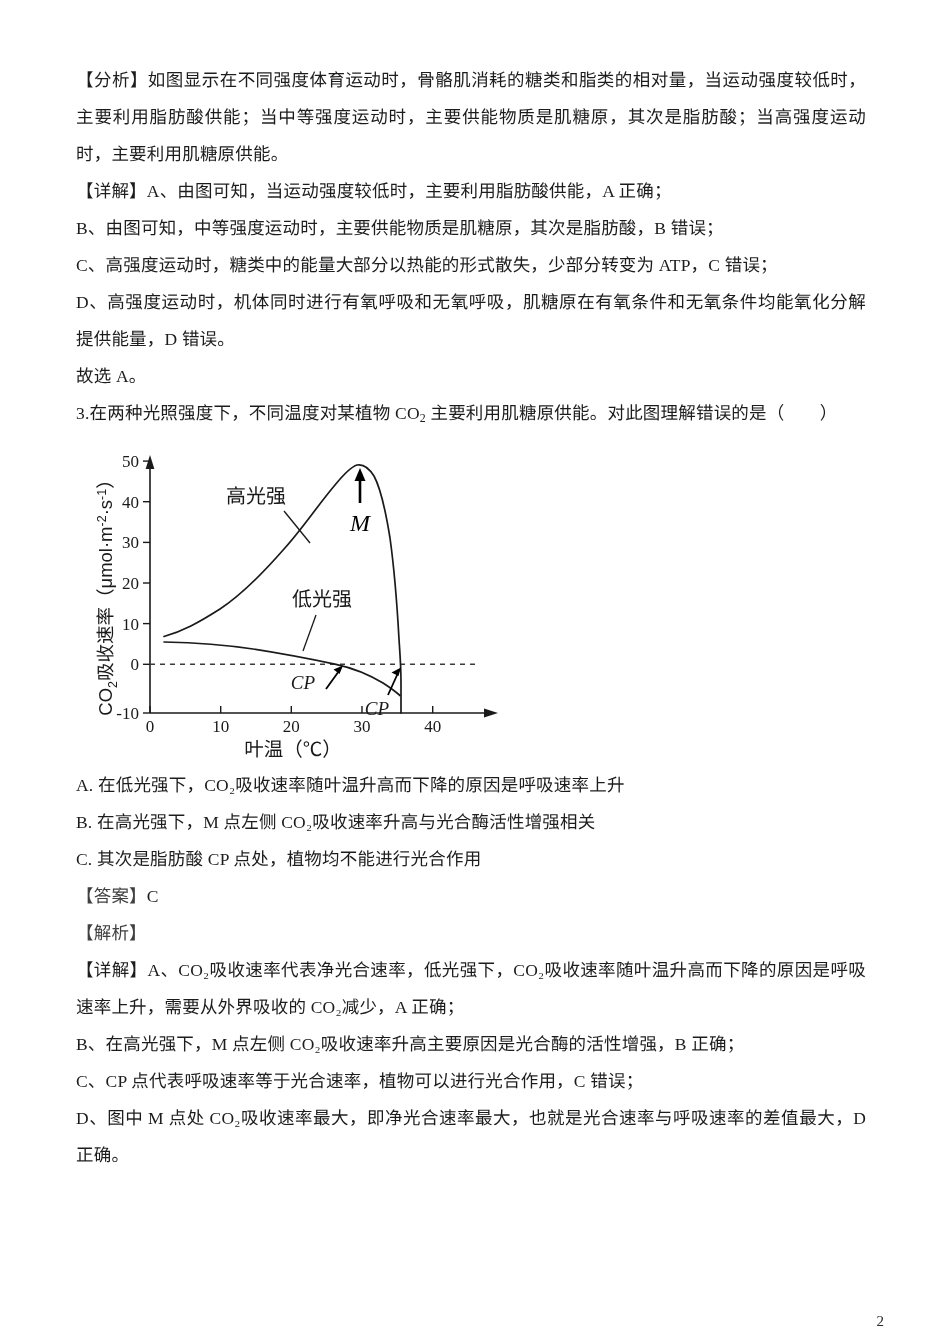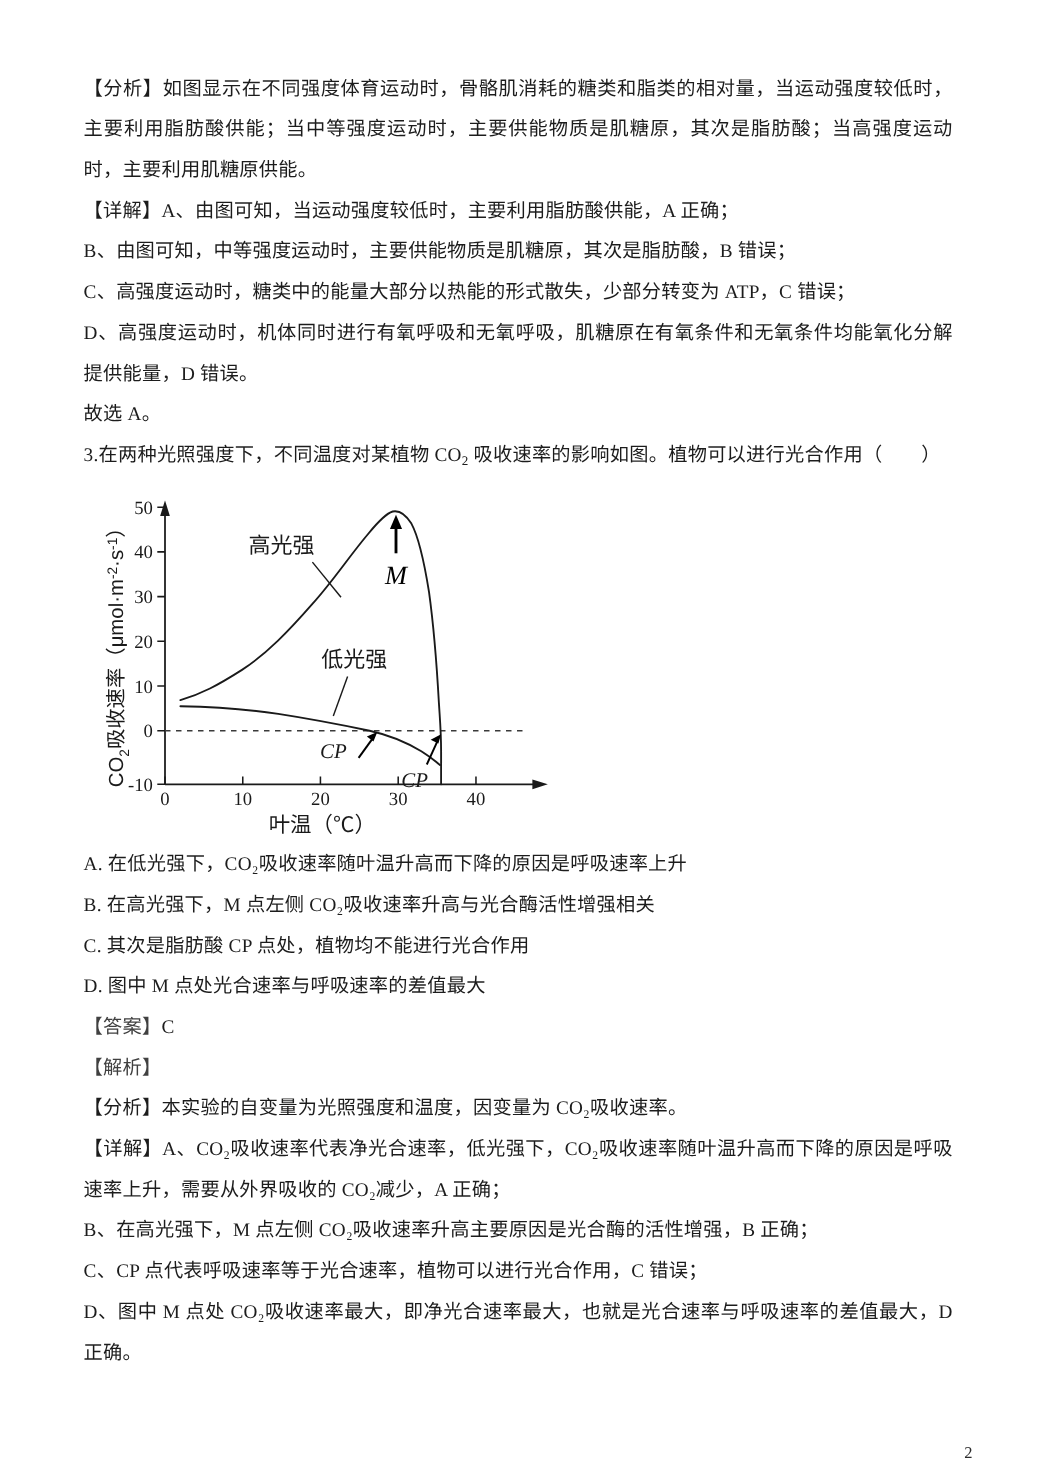--- a/index.html
+++ b/index.html
@@ -63,21 +63,21 @@
 <div class="page">
   <div class="content">
 
     <p class="para">【分析】如图显示在不同强度体育运动时，骨骼肌消耗的糖类和脂类的相对量，当运动强度较低时，主要利用脂肪酸供能；当中等强度运动时，主要供能物质是肌糖原，其次是脂肪酸；当高强度运动时，主要利用肌糖原供能。</p>
     <p class="para">【详解】A、由图可知，当运动强度较低时，主要利用脂肪酸供能，A 正确；</p>
     <p class="para">B、由图可知，中等强度运动时，主要供能物质是肌糖原，其次是脂肪酸，B 错误；</p>
     <p class="para">C、高强度运动时，糖类中的能量大部分以热能的形式散失，少部分转变为 ATP，C 错误；</p>
     <p class="para">D、高强度运动时，机体同时进行有氧呼吸和无氧呼吸，肌糖原在有氧条件和无氧条件均能氧化分解提供能量，D 错误。</p>
     <p class="para">故选 A。</p>
 
-    <p class="para"><span>3.</span><span>在两种光照强度下，不同温度对某植物 CO</span><sub>2</sub><span> 吸收速率的影响如图。植物可以进行光合作用（　　）</span></p>
+    <p class="para"><span>3.</span><span>在两种光照强度下，不同温度对某植物 CO</span><sub>2</sub><span> 主要利用肌糖原供能。对此图理解错误的是（　　）</span></p>
 
     <div class="figure-wrap">
       <svg width="420" height="320" viewBox="0 0 420 320">
 
         <g>
 
           <line x1="62" y1="270" x2="62" y2="24" stroke="#1a1a1a" stroke-width="1.6"></line>
           <polygon points="62,12 57.6,26 66.4,26" fill="#1a1a1a"></polygon>
 
           <line x1="62" y1="270" x2="398" y2="270" stroke="#1a1a1a" stroke-width="1.6"></line>
@@ -169,27 +169,25 @@
           </text>
         </g>
 
         <text x="205" y="313" font-family="Liberation Sans, sans-serif" font-size="19.5" text-anchor="middle" fill="#1a1a1a">叶温（℃）</text>
       </svg>
     </div>
 
     <p class="para">A. 在低光强下，CO₂吸收速率随叶温升高而下降的原因是呼吸速率上升</p>
     <p class="para">B. 在高光强下，M 点左侧 CO₂吸收速率升高与光合酶活性增强相关</p>
     <p class="para">C. 其次是脂肪酸 CP 点处，植物均不能进行光合作用</p>
-    <p class="para">D. 图中 M 点处光合速率与呼吸速率的差值最大</p>
 
     <p class="para"><span class="blue">【答案】</span><span>C</span></p>
 
     <p class="para"><span class="blue">【解析】</span></p>
 
-    <p class="para">【分析】本实验的自变量为光照强度和温度，因变量为 CO₂吸收速率。</p>
     <p class="para">【详解】A、CO₂吸收速率代表净光合速率，低光强下，CO₂吸收速率随叶温升高而下降的原因是呼吸速率上升，需要从外界吸收的 CO₂减少，A 正确；</p>
     <p class="para">B、在高光强下，M 点左侧 CO₂吸收速率升高主要原因是光合酶的活性增强，B 正确；</p>
     <p class="para">C、CP 点代表呼吸速率等于光合速率，植物可以进行光合作用，C 错误；</p>
     <p class="para">D、图中 M 点处 CO₂吸收速率最大，即净光合速率最大，也就是光合速率与呼吸速率的差值最大，D 正确。</p>
 
   </div>
 
   <div class="page-number">2</div>
 </div>
 

